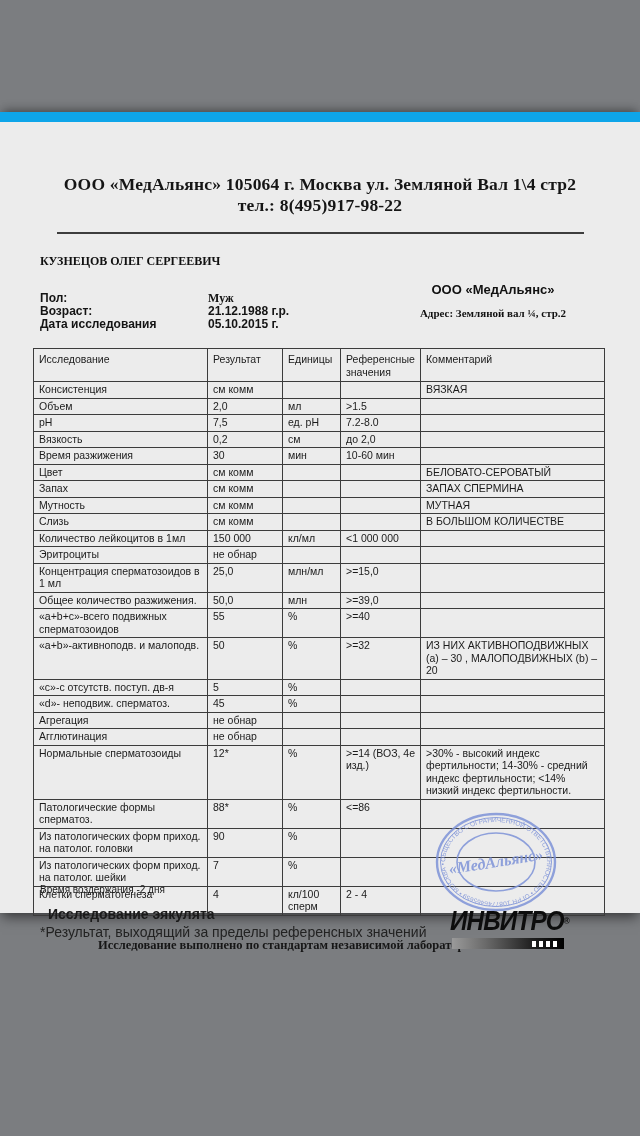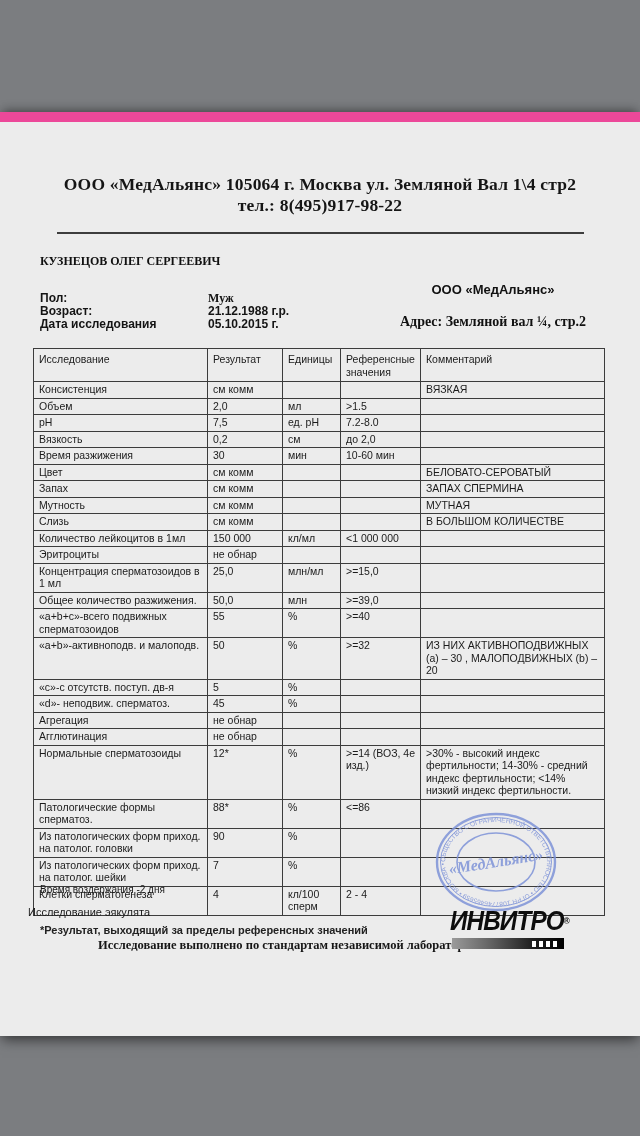--- a/index.html
+++ b/index.html
@@ -2,60 +2,60 @@
 <html style="--stamp: #7e93d8;"><head>
 <meta charset="utf-8">
 <style>
   html,body{margin:0;padding:0;background:#55575a;}
   .screen{
     position:relative;width:640px;height:1136px;margin:0 auto;
     background:#7b7d80;overflow:hidden;
     font-family:"Liberation Sans",sans-serif;color:#1a1a1a;
   }
   .page{
-    position:absolute;left:0;top:112px;width:640px;height:924px;
-    background:#ec4899;
+    position:absolute;left:0;top:112px;width:640px;height:801px;
+    background:#0ea5e9;
     box-shadow:0 -5px 9px -3px rgba(0,0,0,.38), 0 6px 12px -2px rgba(0,0,0,.55);
   }
   .scan{position:absolute;left:0;top:10px;right:0;bottom:0;background:#ececec;}
   .abs{position:absolute;}
   
   .org-header{
     left:0;top:62px;width:640px;text-align:center;
     font-family:"Liberation Serif",serif;font-weight:bold;
     font-size:17.5px;line-height:21px;letter-spacing:.2px;color:#151515;
   }
   .rule{left:57px;top:120px;width:527px;height:0;border-top:2px solid #3d3d3d;}
   .patient-name{
     left:40px;top:142px;font-family:"Liberation Serif",serif;
     font-weight:bold;font-size:12px;color:#111;
   }
   .org-right{left:398px;top:162px;width:190px;text-align:center;}
   .org-right .nm{font-weight:bold;font-size:13px;color:#111;margin-top:8px;}
-  .org-right .ad{font-family:"Liberation Serif",serif;font-weight:bold;font-size:14px;margin-top:17px;color:#111;}
+  .org-right .ad{font-family:"Liberation Serif",serif;font-weight:bold;font-size:11px;margin-top:10px;color:#111;}
   .info-row{left:40px;width:360px;font-weight:bold;font-size:12px;color:#141414;}
   .info-row .val{position:absolute;left:168px;top:0;}
   .val-serif{font-family:"Liberation Serif",serif;}
   
   table.results{
     position:absolute;left:33px;top:236px;width:571px;
     border-collapse:collapse;table-layout:fixed;
     font-size:10.5px;line-height:12.5px;color:#1b1b1b;
   }
   table.results td, table.results th{
     border:1px solid #3c3c3c;vertical-align:top;
     padding:1px 4px 2px 5px;overflow:hidden;
     font-weight:normal;text-align:left;
   }
   table.results th{padding-top:4px;padding-bottom:3px;}
   td.c-result{font-weight:bold;}
   
   .abstinence{left:40px;top:772px;font-weight:normal;font-size:10px;}
-  .study-title{left:28px;top:794px;font-weight:normal;font-size:11px;}
-  .footnote{left:40px;top:812px;font-size:11px;color:#222;font-weight:bold;}
+  .study-title{left:48px;top:794px;font-weight:bold;font-size:14px;}
+  .footnote{left:40px;top:812px;font-size:14px;color:#222;}
   .standards{
     left:98px;top:826px;font-family:"Liberation Serif",serif;
     font-weight:bold;font-size:12.5px;color:#161616;
   }
   
   .stamp{left:432px;top:697px;width:128px;height:106px;opacity:.85;}
   .stamp svg{display:block;}
   .stamp-ring{stroke:var(--stamp,#7e93d8);fill:none;}
   .stamp-text{fill:var(--stamp,#7e93d8);}
   .stamp-center{

